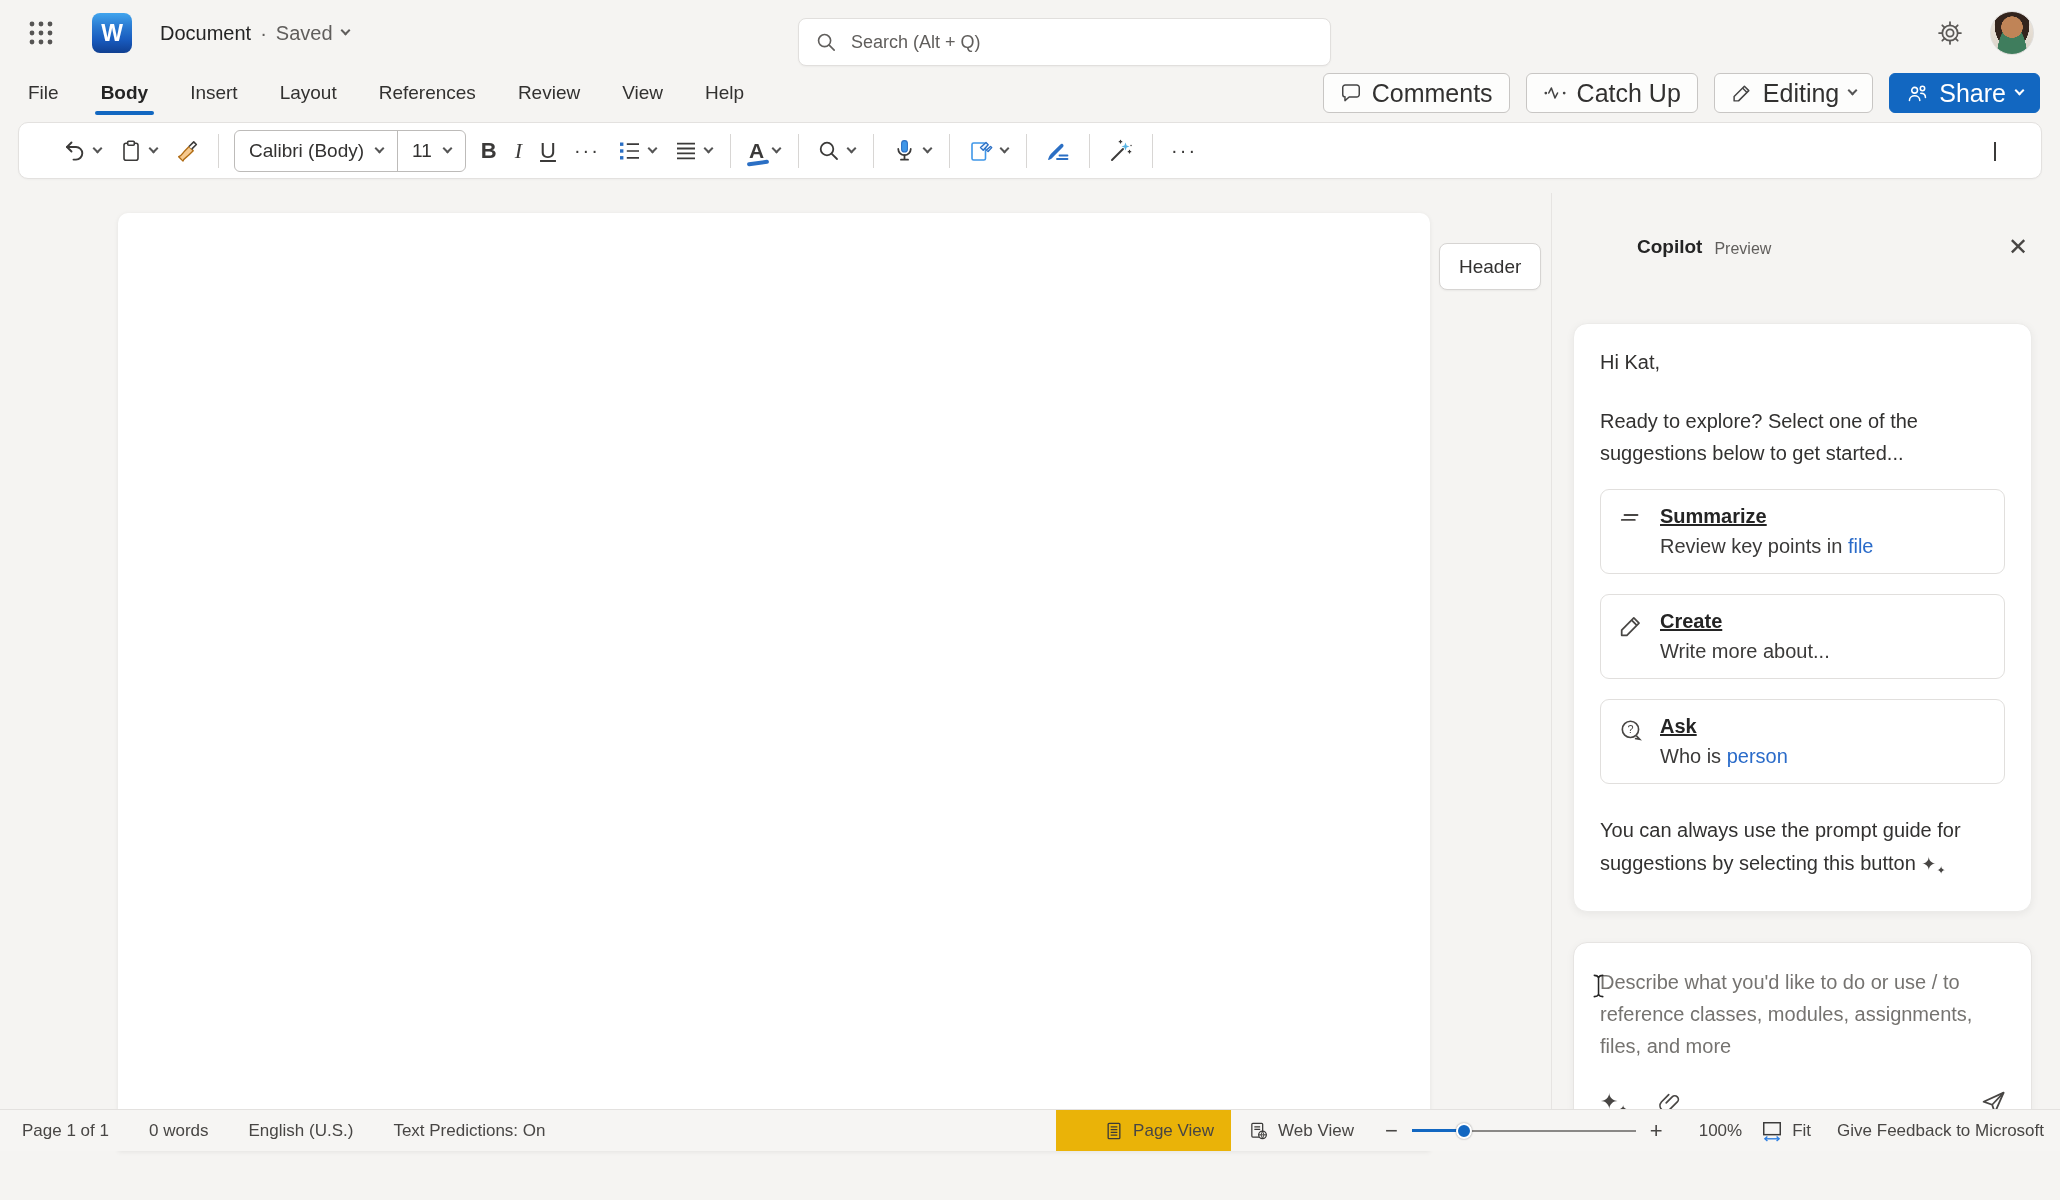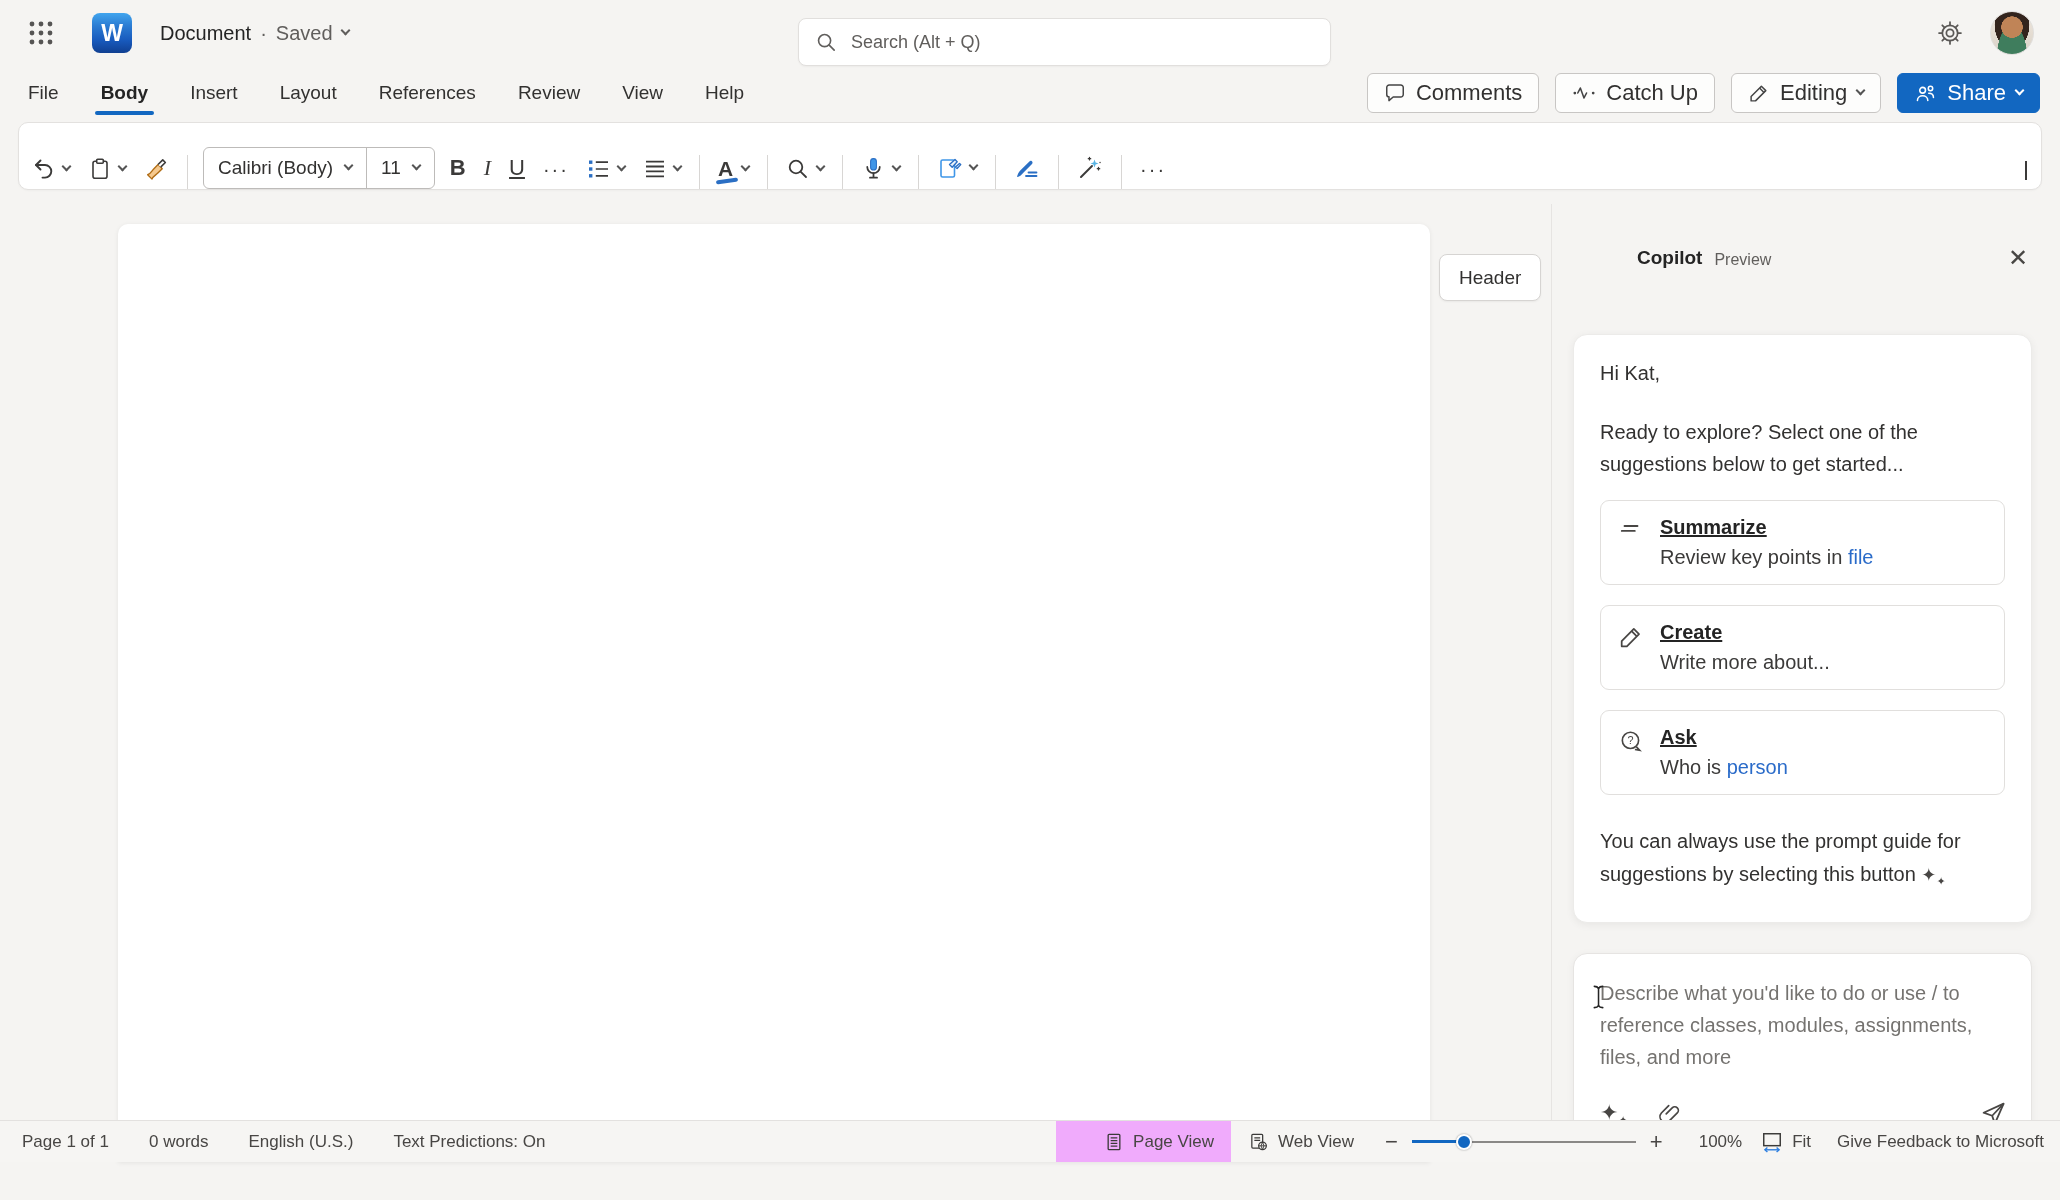--- a/index.html
+++ b/index.html
@@ -40,32 +40,32 @@
 
   
   .menubar { height:54px; display:flex; align-items:center; padding:0 20px 0 26px; }
   .menu-items { display:flex; align-items:center; gap:38px; }
   .menu-item { font-size:19px; color:#323130; cursor:pointer; position:relative; padding:13px 2px; }
   .menu-item.active { font-weight:bold; color:#242424; }
   .menu-item.active::after { content:""; position:absolute; left:-4px; right:-4px; bottom:2px;
     height:4px; border-radius:2px; background:var(--accent); }
   .menu-actions { margin-left:auto; display:flex; align-items:center; gap:16px; }
   .pill-btn { height:40px; border:1px solid #c8c6c4; border-radius:6px; background:#fdfdfc;
-    display:flex; align-items:center; gap:10px; padding:0 16px; font-size:22px; color:#323130; cursor:pointer; }
+    display:flex; align-items:center; gap:10px; padding:0 16px; font-size:25px; color:#323130; cursor:pointer; }
   .pill-btn.share { background:var(--accent); border-color:var(--accent); color:#fff; }
 
   .chev { width:9px; height:9px; border-right:2px solid #555; border-bottom:2px solid #555;
     transform:rotate(45deg); margin-top:-5px; flex:none; }
   .chev.white { border-color:#fff; }
   .chev.small { width:7px; height:7px; }
 
   
   .ribbon-band { padding:2px 18px 14px 18px; }
-  .ribbon { height:68px; background:#fff; border:1px solid #e3e1df; border-radius:10px;
-    display:flex; align-items:flex-end; padding:0 4px; box-shadow:0 1px 2px rgba(0,0,0,.03); }
+  .ribbon { height:57px; background:#fff; border:1px solid #e3e1df; border-radius:10px;
+    display:flex; align-items:center; padding:0 35px; box-shadow:0 1px 2px rgba(0,0,0,.03); }
   .rb { display:flex; align-items:center; gap:7px; padding:8px 9px; border-radius:6px; cursor:pointer; color:#3b3a39; }
   .rdiv { width:1px; height:34px; background:#d8d6d4; margin:0 9px; flex:none; }
   .font-combo { display:flex; align-items:center; border:1px solid #bdbbb9; border-radius:6px; height:42px; margin:0 6px; }
   .font-combo .seg { display:flex; align-items:center; gap:12px; padding:0 14px; font-size:19px; color:#323130; cursor:pointer; }
   .font-combo .vsep { width:1px; height:42px; background:#bdbbb9; }
   .fmt-b { font-weight:bold; font-size:22px; }
   .fmt-i { font-style:italic; font-family:"Liberation Serif", serif; font-size:22px; }
   .fmt-u { text-decoration:underline; font-size:22px; }
   .dots { font-size:20px; letter-spacing:2px; color:#3b3a39; }
   .a-style { position:relative; font-size:21px; font-weight:bold; color:#3b3a39; padding-right:2px; }
@@ -112,21 +112,21 @@
   .icon-btn { cursor:pointer; display:grid; place-items:center; }
   .prompt-guide-btn .sparkle-glyph { font-size:22px; }
 
   
   .statusbar { position:absolute; left:0; right:0; bottom:0; height:42px; background:#f6f5f3;
     border-top:1px solid #e3e1df; display:flex; align-items:center; font-size:17px; color:#484644; }
   .sb-left { display:flex; align-items:center; gap:40px; padding-left:22px; }
   .sb-item { cursor:pointer; }
   .sb-right { margin-left:auto; display:flex; align-items:center; height:100%; }
   .view-btn { height:100%; display:flex; align-items:center; gap:9px; padding:0 17px; cursor:pointer; }
-  .view-btn.active { background:#f0abfc;padding-left:48px; }
+  .view-btn.active { background:#eab308;padding-left:48px; }
   .zoom-out, .zoom-in { font-size:22px; color:#484644; padding:0 14px; cursor:pointer; }
   .zoom-slider { width:224px; height:16px; position:relative; cursor:pointer; }
   .zoom-track { position:absolute; left:0; right:0; top:7px; height:2px; background:#8a8886; }
   .zoom-fill { position:absolute; left:0; top:6.5px; width:52px; height:3px; background:var(--accent); }
   .zoom-thumb { position:absolute; left:44px; top:0; width:16px; height:16px; border-radius:50%;
     background:var(--accent); border:2px solid #fff; box-shadow:0 0 2px rgba(0,0,0,.4); }
   .zoom-label { padding:0 18px 0 22px; cursor:pointer; }
   .fit-group { display:flex; align-items:center; gap:8px; padding-right:26px; cursor:pointer; }
   .feedback { padding-right:16px; cursor:pointer; }
 </style>

